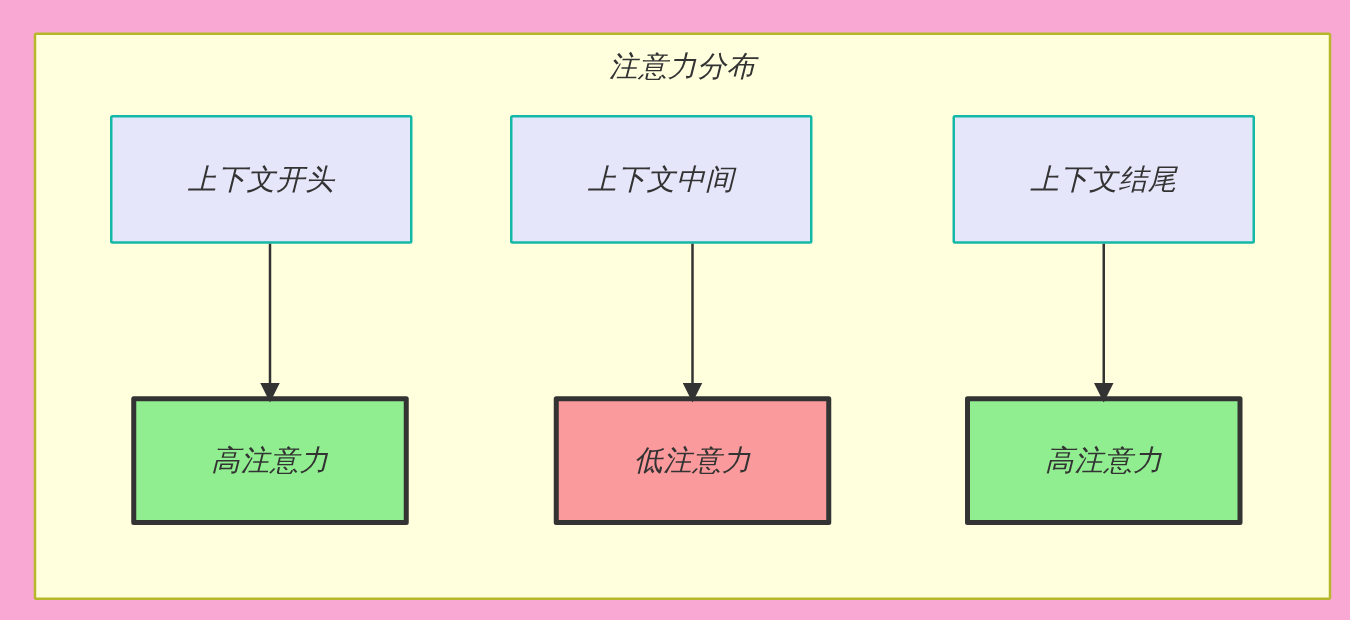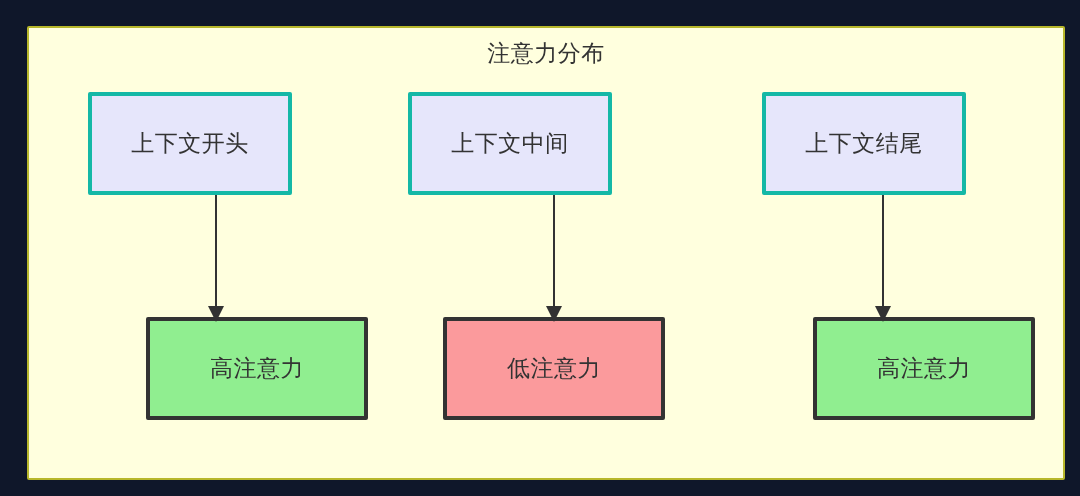--- a/index.html
+++ b/index.html
@@ -11,21 +11,22 @@
     width: 1080px;
     height: 496px;
     font-family: "Liberation Sans", "DejaVu Sans", sans-serif;
     overflow: hidden;
   }
 
   #canvas {
     position: relative;
     width: 1080px;
     height: 496px;
-    background: #0f172a;
+    background: #f9a8d4;
+    font-style: italic;
   }
 
   
   .subgraph {
     position: absolute;
     left: 27px;
     top: 26px;
     width: 1038px;
     height: 454px;
     box-sizing: border-box;
@@ -54,32 +55,32 @@
     align-items: center;
     justify-content: center;
     font-size: 23px;
     color: #333333;
     letter-spacing: 0.5px;
     border-radius: 2px;
   }
 
   .node-context {
     background: #e6e6fb;
-    border: 4px solid #14b8a6;
-    width: 204px;
+    border: 2px solid #14b8a6;
+    width: 242px;
     height: 103px;
   }
 
   .node-attn {
     width: 222px;
     height: 103px;
     border: 4px solid #333333;
   }
 
-  .attn-high { background: #90ee90; margin-left: 41px; }
+  .attn-high { background: #90ee90; }
   .attn-low  { background: #fb9a9c; }
 
   
   .c1-top { left: 88px;  top: 92px; }
   .c2-top { left: 408px; top: 92px; }
   .c3-top { left: 762px; top: 92px; justify-content: center; }
 
   .c1-bot { left: 105px; top: 317px; }
   .c2-bot { left: 443px; top: 317px; }
   .c3-bot { left: 772px; top: 317px; }

